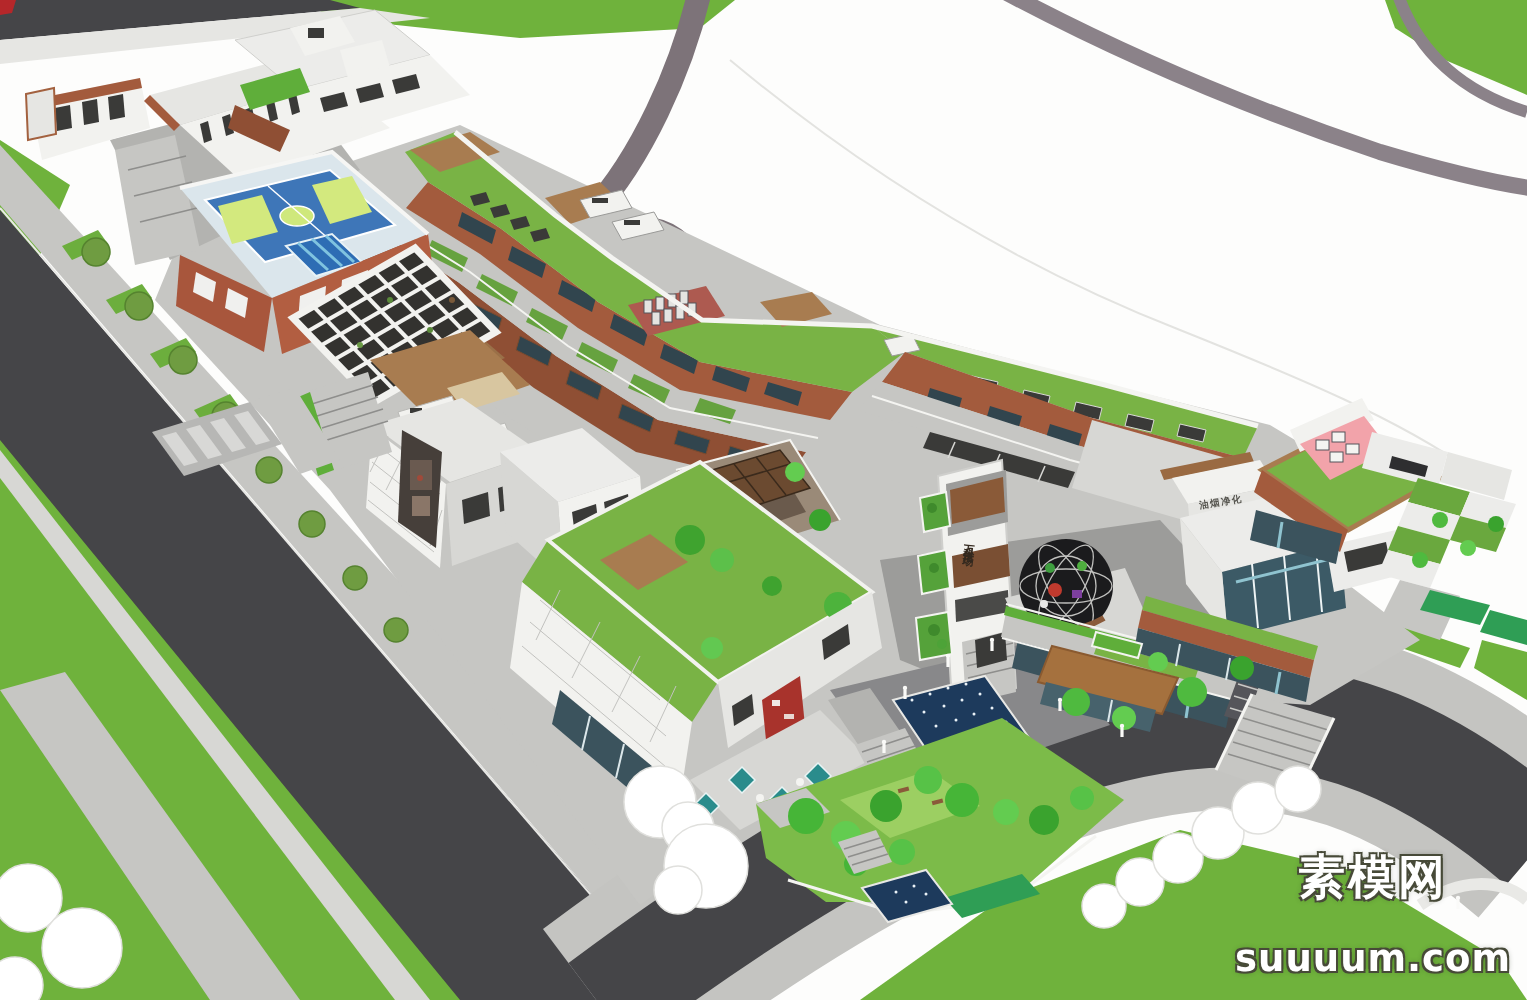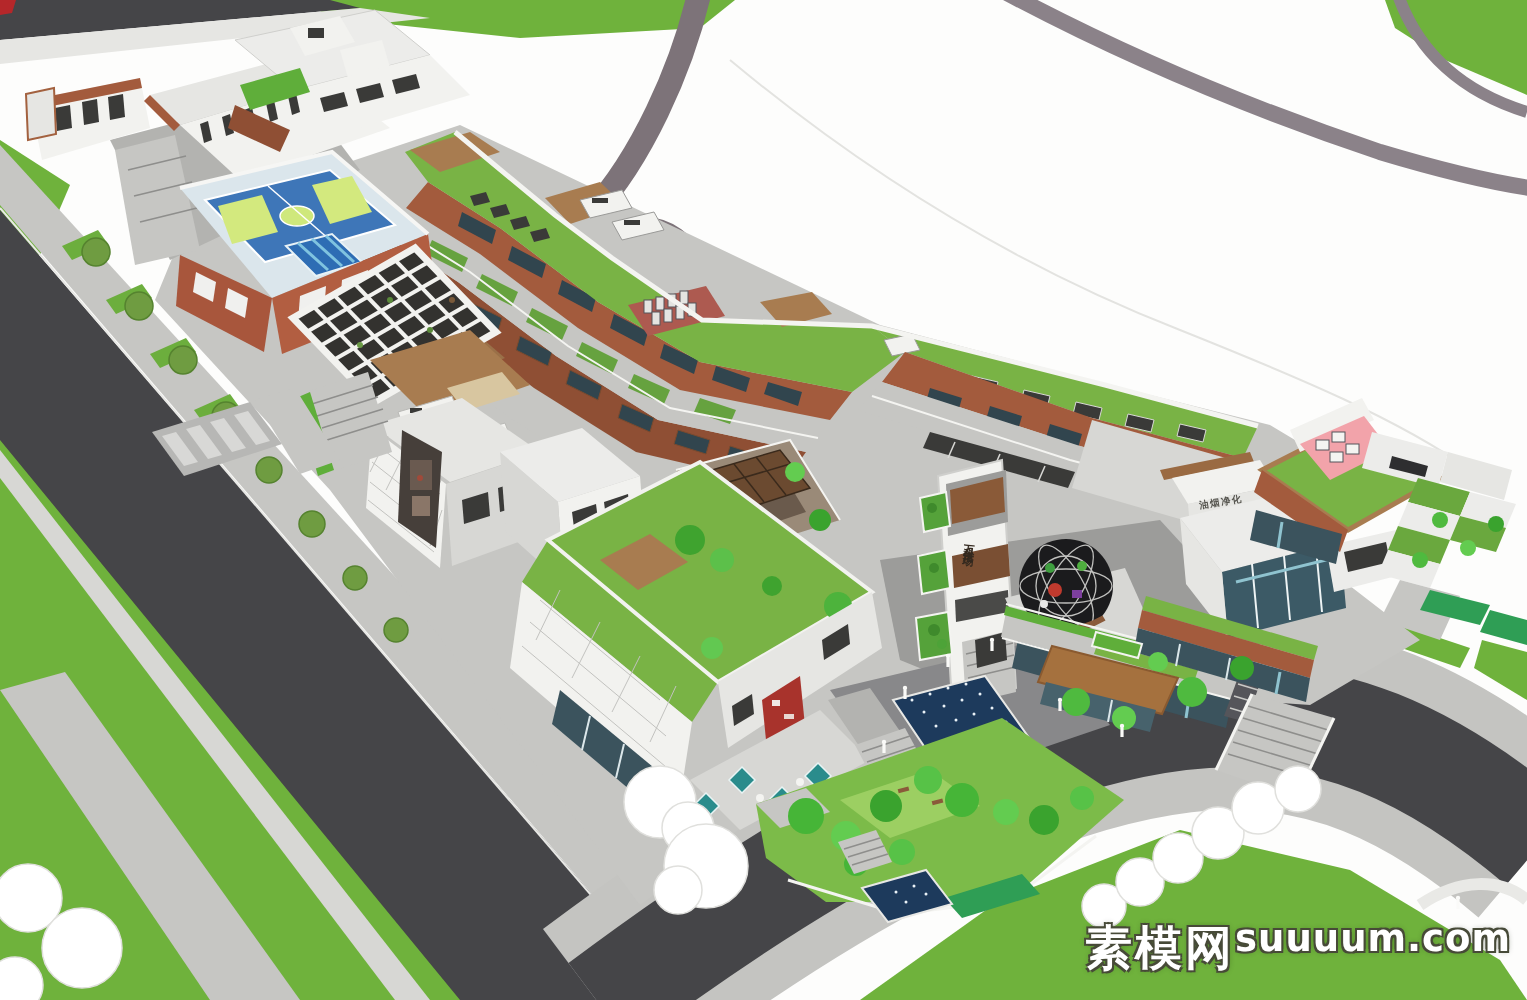--- a/index.html
+++ b/index.html
@@ -15,24 +15,24 @@
   .bk {fill:#a8563c}.pk{fill:#f2a3aa}
   .lawn{fill:#6fb23c}.lawn2{fill:#7cbb49}
   .road{fill:#454548}.mauve{stroke:#7d7379}
   .thin{stroke:#8e8e8c;stroke-width:1.5}
   .rail{stroke:#f4f4f1;stroke-width:2;fill:none}
   
   .tower-sign{position:absolute;left:961px;top:536px;writing-mode:vertical-rl;text-orientation:upright;
       font-size:11px;font-weight:bold;color:#33291f;letter-spacing:2px;transform:rotate(6deg);}
   .purifier-sign{position:absolute;left:1199px;top:496px;font-size:9.5px;font-weight:bold;color:#55544e;
       transform:rotate(-9deg);letter-spacing:1.5px;}
-  .watermark{position:absolute;right:16px;bottom:20px;display:flex;align-items:flex-start;color:#fff;font-weight:bold;
-      text-shadow:-2px -2px 0 #474a38,2px -2px 0 #474a38,-2px 2px 0 #474a38,2px 2px 0 #474a38,0 0 6px rgba(20,30,10,.45);}
+  .watermark{position:absolute;right:16px;bottom:20px;display:flex;align-items:center;color:#fff;font-weight:bold;
+      text-shadow:-2px -2px 0 #474a38,2px -2px 0 #474a38,-2px 2px 0 #474a38,2px 2px 0 #474a38,0 0 6px rgba(20,30,10,.45);flex-direction:column;}
   .wm-cn{font-size:47px;letter-spacing:3px;}
-  .wm-en{font-size:37px;letter-spacing:1px;}
+  .wm-en{font-size:37px;letter-spacing:1px;margin-top:28px;}
 </style>
 </head>
 <body>
 
 <div id="stage">
 <svg id="scene" width="1527" height="1000" viewBox="0 0 1527 1000" aria-hidden="true">
 
   <g>
     <polygon class="lawn" points="305,0 735,0 700,28 520,38 330,18"></polygon>
     <polygon class="lawn" points="1385,0 1527,0 1527,95 1445,60 1395,28"></polygon>

